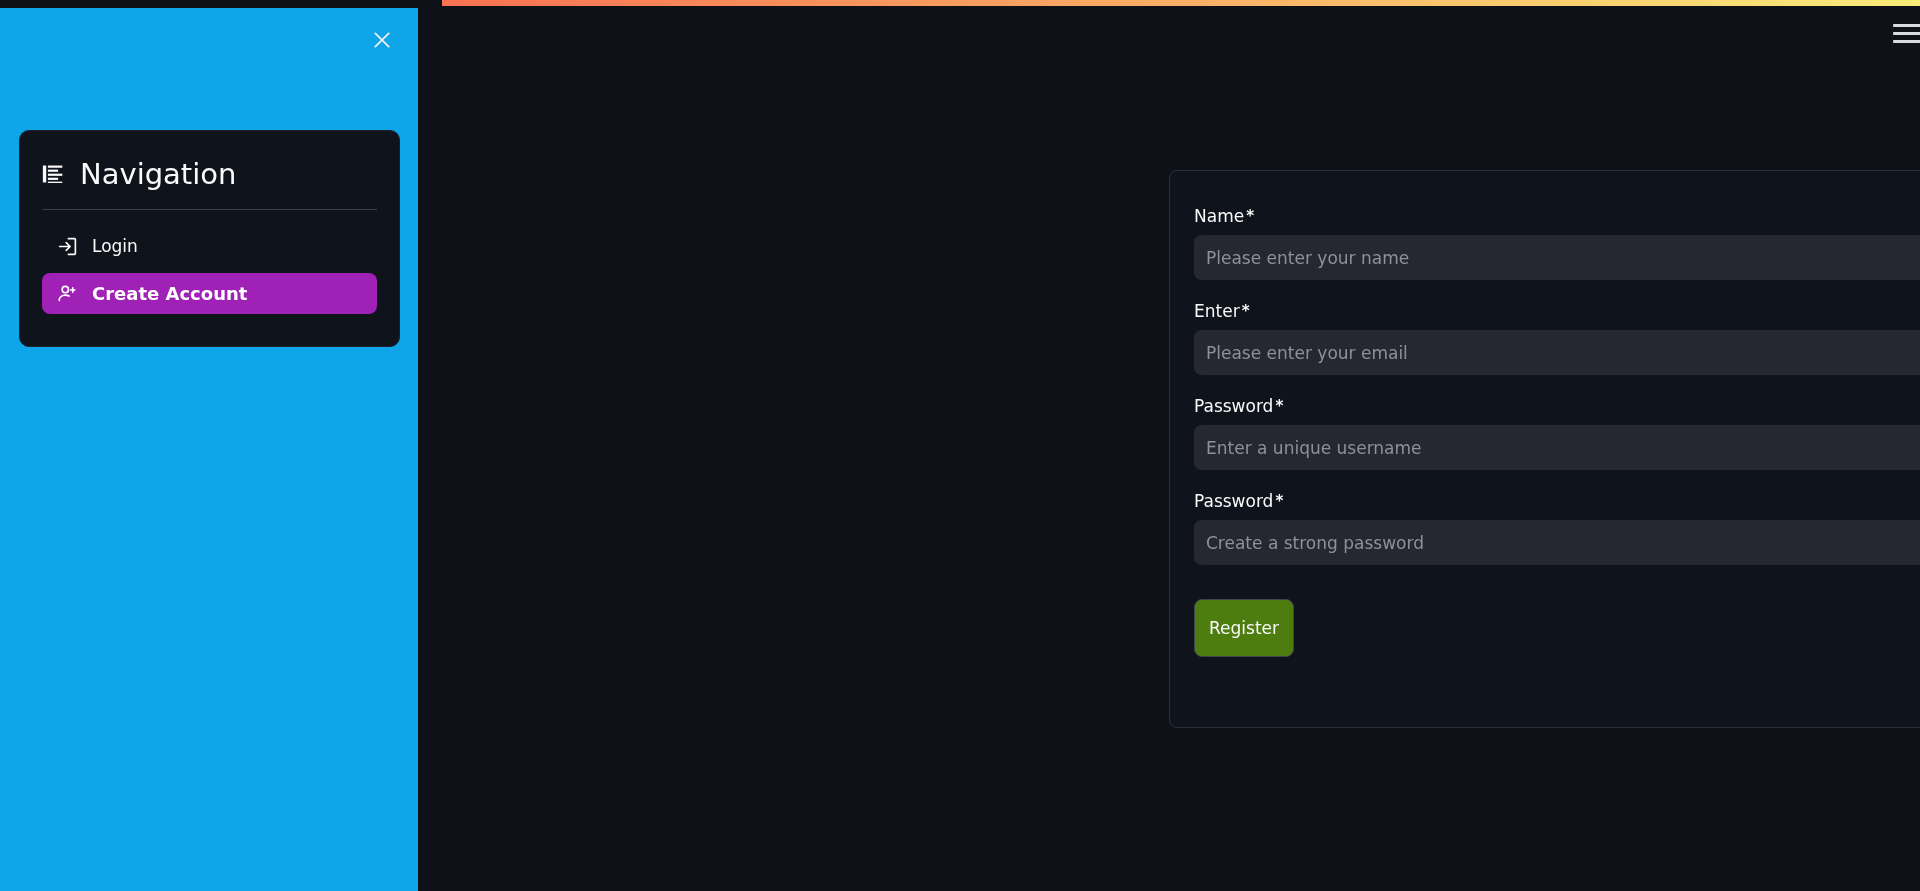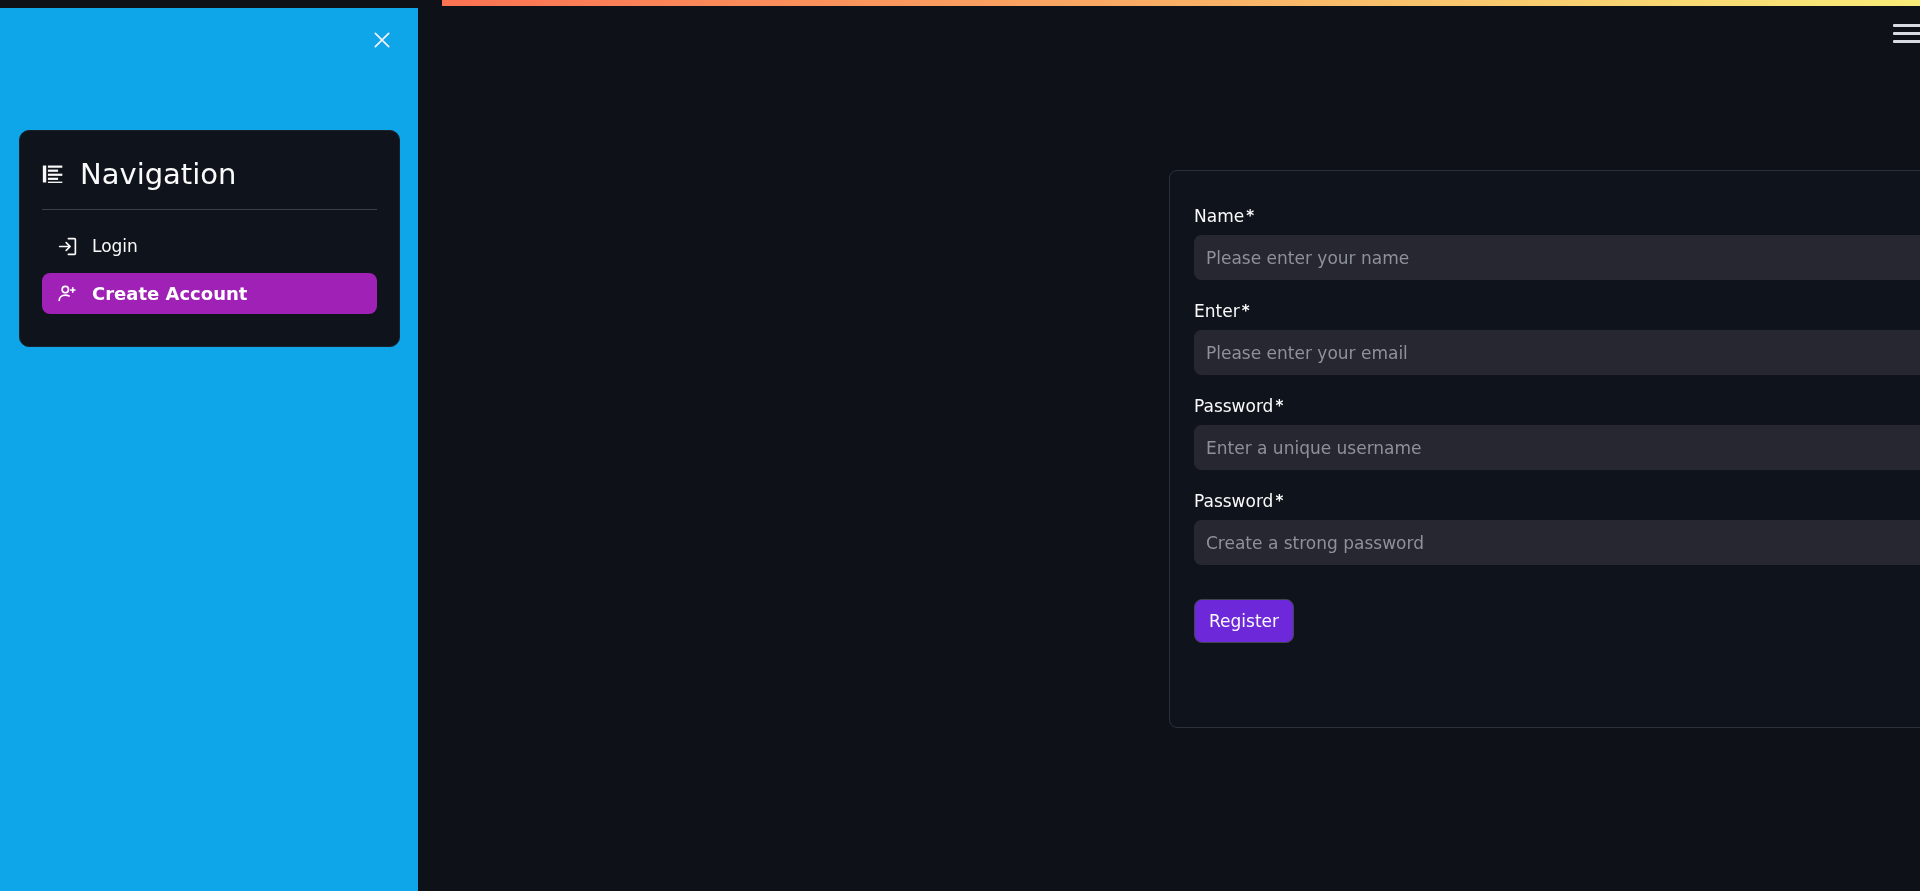--- a/index.html
+++ b/index.html
@@ -103,23 +103,23 @@
     font-size: 17px;
     padding: 0 46px 0 11px;
     outline: none;
   }
   .text-input::placeholder { color: #8d919c; }
 
   .register-row { margin-top: 34px; }
 
   .register-btn {
     min-width: 100px;
-    height: 44px;
+    height: 58px;
     padding: 0 6px;
-    background: #6d28d9;
+    background: #4d7c0f;
     color: #fafafa;
     border: 1px solid #41454f;
     border-radius: 8px;
     font-family: "DejaVu Sans", "Liberation Sans", sans-serif;
     font-size: 17px;
     cursor: pointer;
   }
 
   
   .drawer {

